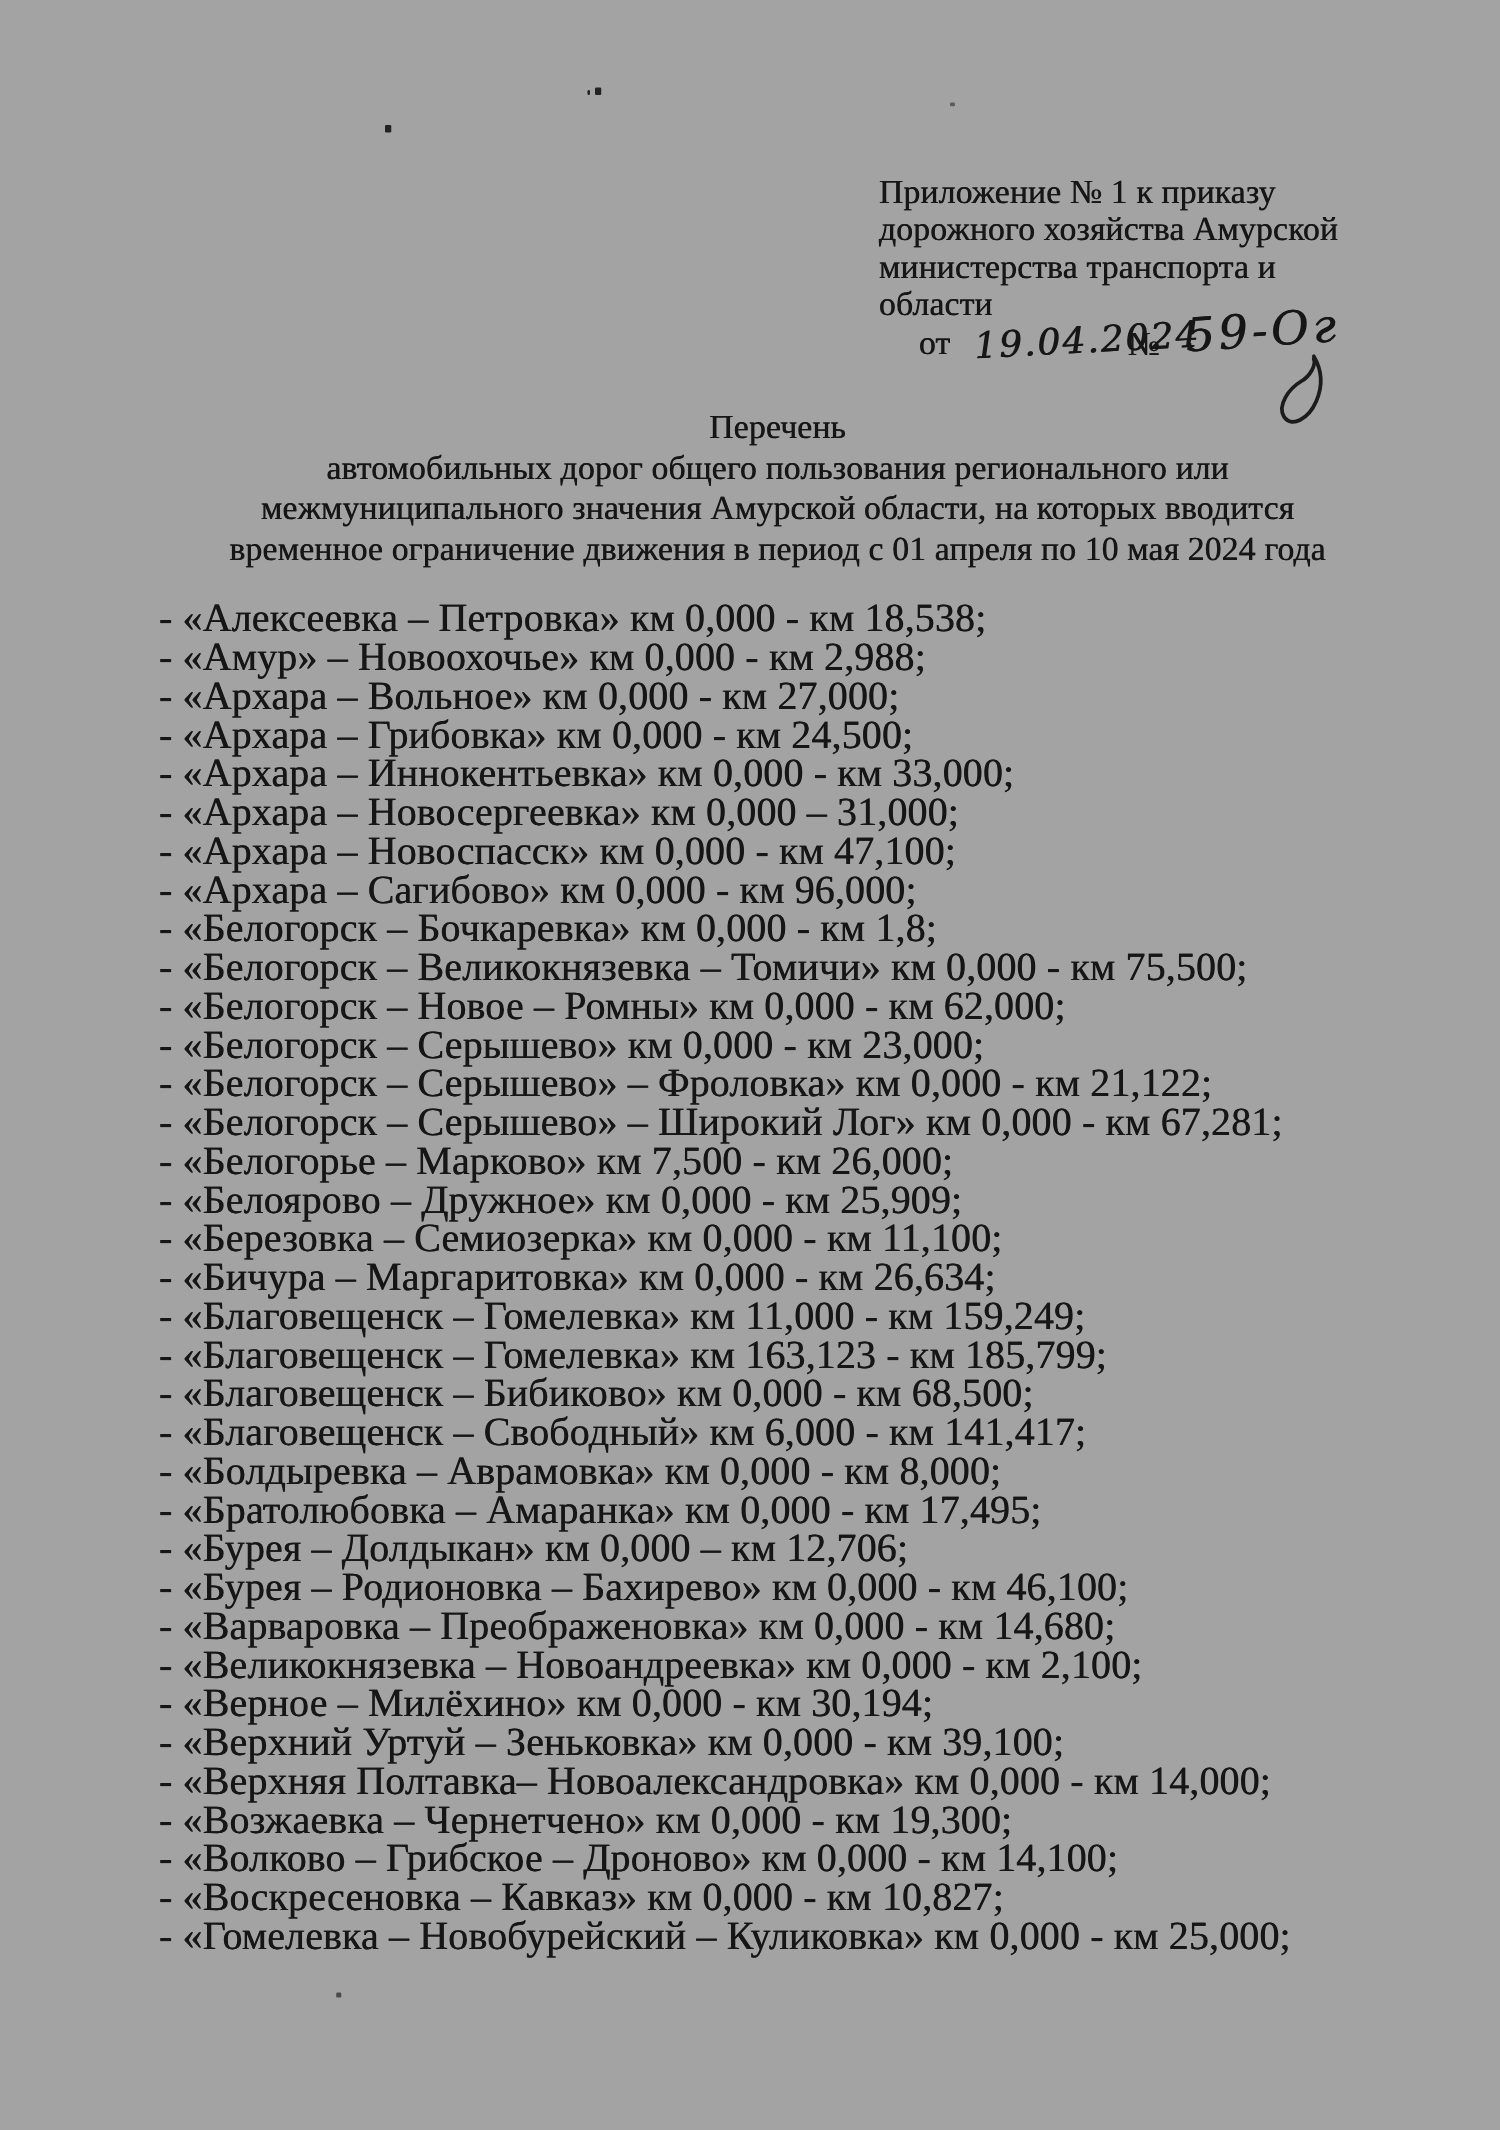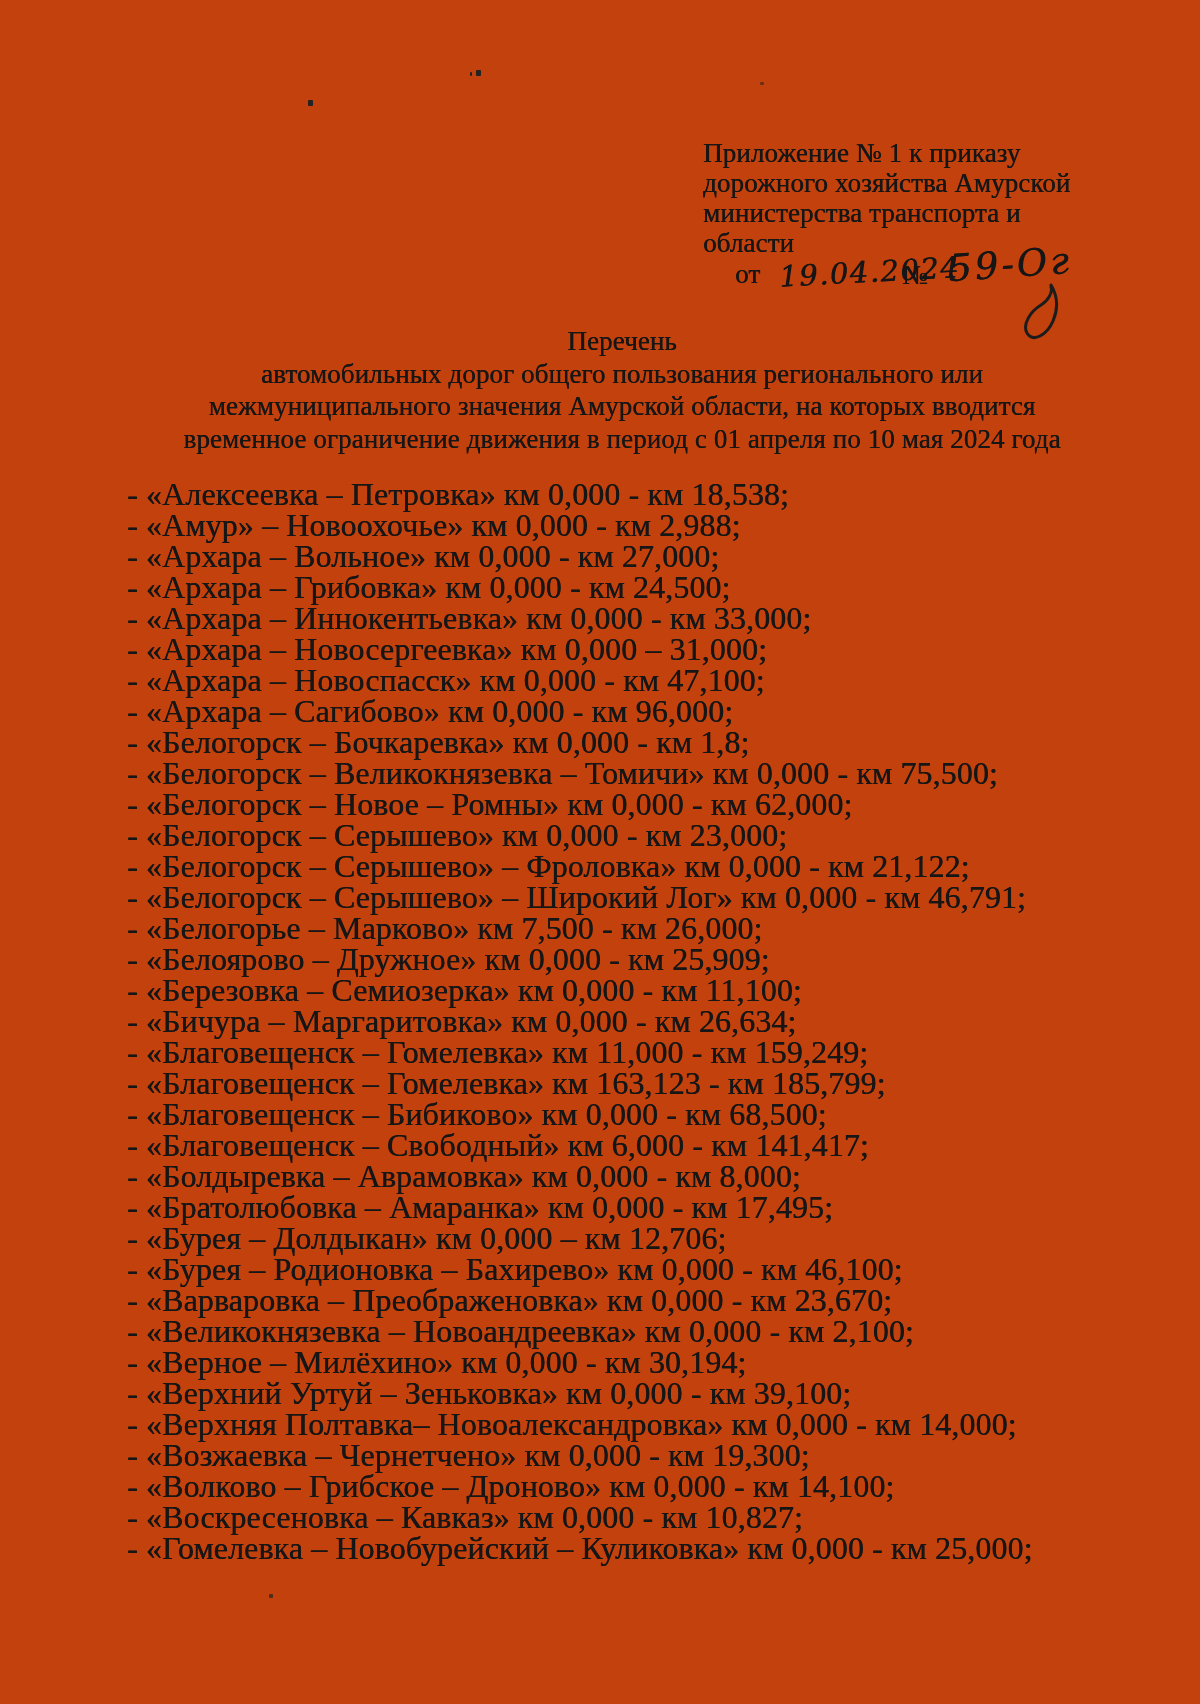--- a/index.html
+++ b/index.html
@@ -2,21 +2,21 @@
 <html><head>
 <meta charset="utf-8">
 <style>
   html,body{margin:0;padding:0;}
   body{
     width:1200px;height:1704px;
     background:#ffffff;
     font-family:"Liberation Serif","DejaVu Serif",serif;
     color:#161616;
   }
-  .page{position:relative;width:1200px;height:1704px;background:#c2410c;overflow:hidden;}
+  .page{position:relative;width:1200px;height:1704px;background:#a3a3a3;overflow:hidden;}
   .doc-text{
     color:#161616;
     text-shadow:0.4px 0 0 currentColor; 
     letter-spacing:0.1px;
   }
   
   .header-note{
     position:absolute;left:703px;top:138px;
     font-size:27px;line-height:30px;white-space:nowrap;
   }
@@ -127,21 +127,21 @@
       <div class="road-item">- «Белогорск – Бочкаревка» км 0,000 - км 1,8;</div>
 
       <div class="road-item">- «Белогорск – Великокнязевка – Томичи» км 0,000 - км 75,500;</div>
 
       <div class="road-item">- «Белогорск – Новое – Ромны» км 0,000 - км 62,000;</div>
 
       <div class="road-item">- «Белогорск – Серышево» км 0,000 - км 23,000;</div>
 
       <div class="road-item">- «Белогорск – Серышево» – Фроловка» км 0,000 - км 21,122;</div>
 
-      <div class="road-item">- «Белогорск – Серышево» – Широкий Лог» км 0,000 - км 46,791;</div>
+      <div class="road-item">- «Белогорск – Серышево» – Широкий Лог» км 0,000 - км 67,281;</div>
 
       <div class="road-item">- «Белогорье – Марково» км 7,500 - км 26,000;</div>
 
       <div class="road-item">- «Белоярово – Дружное» км 0,000 - км 25,909;</div>
 
       <div class="road-item">- «Березовка – Семиозерка» км 0,000 - км 11,100;</div>
 
       <div class="road-item">- «Бичура – Маргаритовка» км 0,000 - км 26,634;</div>
 
       <div class="road-item">- «Благовещенск – Гомелевка» км 11,000 - км 159,249;</div>
@@ -153,21 +153,21 @@
       <div class="road-item">- «Благовещенск – Свободный» км 6,000 - км 141,417;</div>
 
       <div class="road-item">- «Болдыревка – Аврамовка» км 0,000 - км 8,000;</div>
 
       <div class="road-item">- «Братолюбовка – Амаранка» км 0,000 - км 17,495;</div>
 
       <div class="road-item">- «Бурея – Долдыкан» км 0,000 – км 12,706;</div>
 
       <div class="road-item">- «Бурея – Родионовка – Бахирево» км 0,000 - км 46,100;</div>
 
-      <div class="road-item">- «Варваровка – Преображеновка» км 0,000 - км 23,670;</div>
+      <div class="road-item">- «Варваровка – Преображеновка» км 0,000 - км 14,680;</div>
 
 
       <div class="road-item">- «Великокнязевка – Новоандреевка» км 0,000 - км 2,100;</div>
 
       <div class="road-item">- «Верное – Милёхино» км 0,000 - км 30,194;</div>
 
       <div class="road-item">- «Верхний Уртуй – Зеньковка» км 0,000 - км 39,100;</div>
 
       <div class="road-item">- «Верхняя Полтавка– Новоалександровка» км 0,000 - км 14,000;</div>
 

